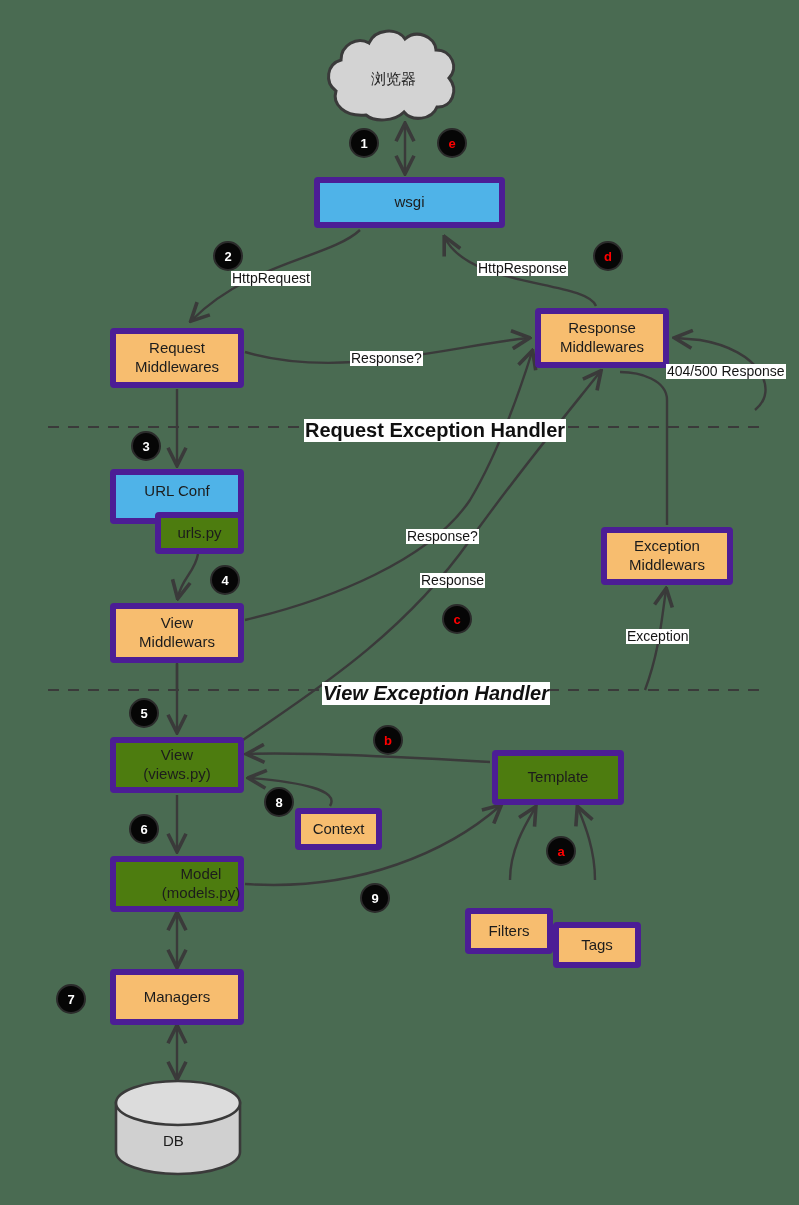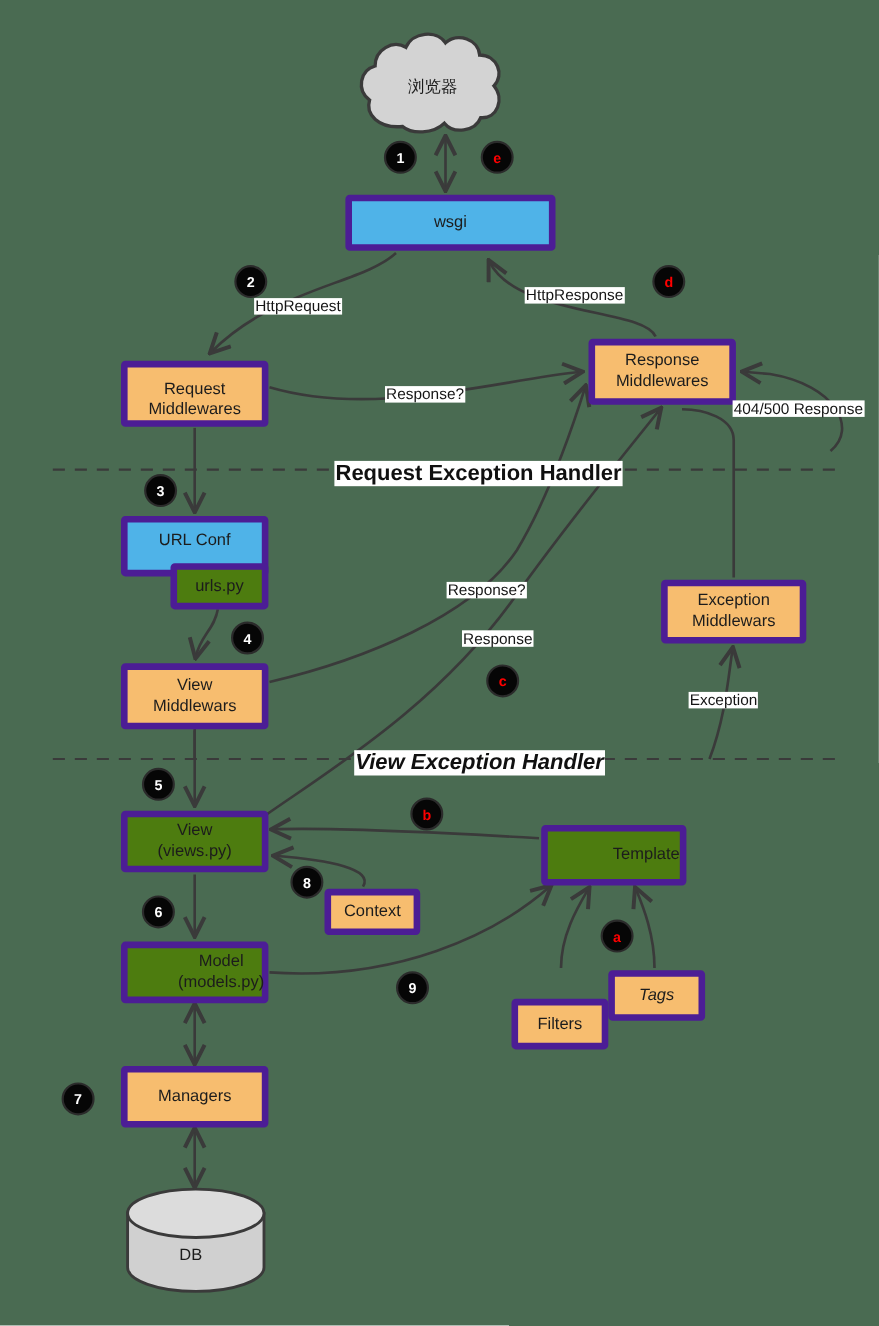--- a/index.html
+++ b/index.html
@@ -160,21 +160,21 @@
       <path d="M48 690 L765 690" stroke-dasharray="11 9" stroke-width="2"></path>
     </g>
   </svg>
 
   <div class="cloud-label" style="left:371px; top:70px;">浏览器</div>
 
   <div class="node blue" style="left:314px; top:177px; width:191px; height:51px;">
     <span>wsgi</span>
   </div>
 
-  <div class="node orange" style="left:110px; top:328px; width:134px; height:60px;align-items:flex-end;">
+  <div class="node orange" style="left:110px; top:328px; width:134px; height:60px;">
     <span>Request
 Middlewares</span>
   </div>
 
   <div class="node orange" style="left:535px; top:308px; width:134px; height:60px;">
     <span>Response
 Middlewares</span>
   </div>
 
   <div class="node blue" style="left:110px; top:469px; width:134px; height:55px; z-index:4;">
@@ -197,29 +197,29 @@
 
   <div class="node green" style="left:110px; top:737px; width:134px; height:56px;">
     <span>View
 (views.py)</span>
   </div>
 
   <div class="node orange" style="left:295px; top:808px; width:87px; height:42px;">
     <span>Context</span>
   </div>
 
-  <div class="node green" style="left:492px; top:750px; width:132px; height:55px;justify-content:flex-end;">
+  <div class="node green" style="left:492px; top:750px; width:132px; height:55px;">
     <span>Template</span>
   </div>
 
   <div class="node orange" style="left:465px; top:882px; width:88px; height:46px;margin-top:26px;">
     <span>Filters</span>
   </div>
 
-  <div class="node orange" style="left:553px; top:882px; width:88px; height:46px;font-style:italic;">
+  <div class="node orange" style="left:553px; top:922px; width:88px; height:46px;">
     <span>Tags</span>
   </div>
 
   <div class="node green" style="left:110px; top:856px; width:134px; height:56px;padding-left:48px;">
     <span>Model
 (models.py)</span>
   </div>
 
   <div class="node orange" style="left:110px; top:969px; width:134px; height:56px;">
     <span>Managers</span>

